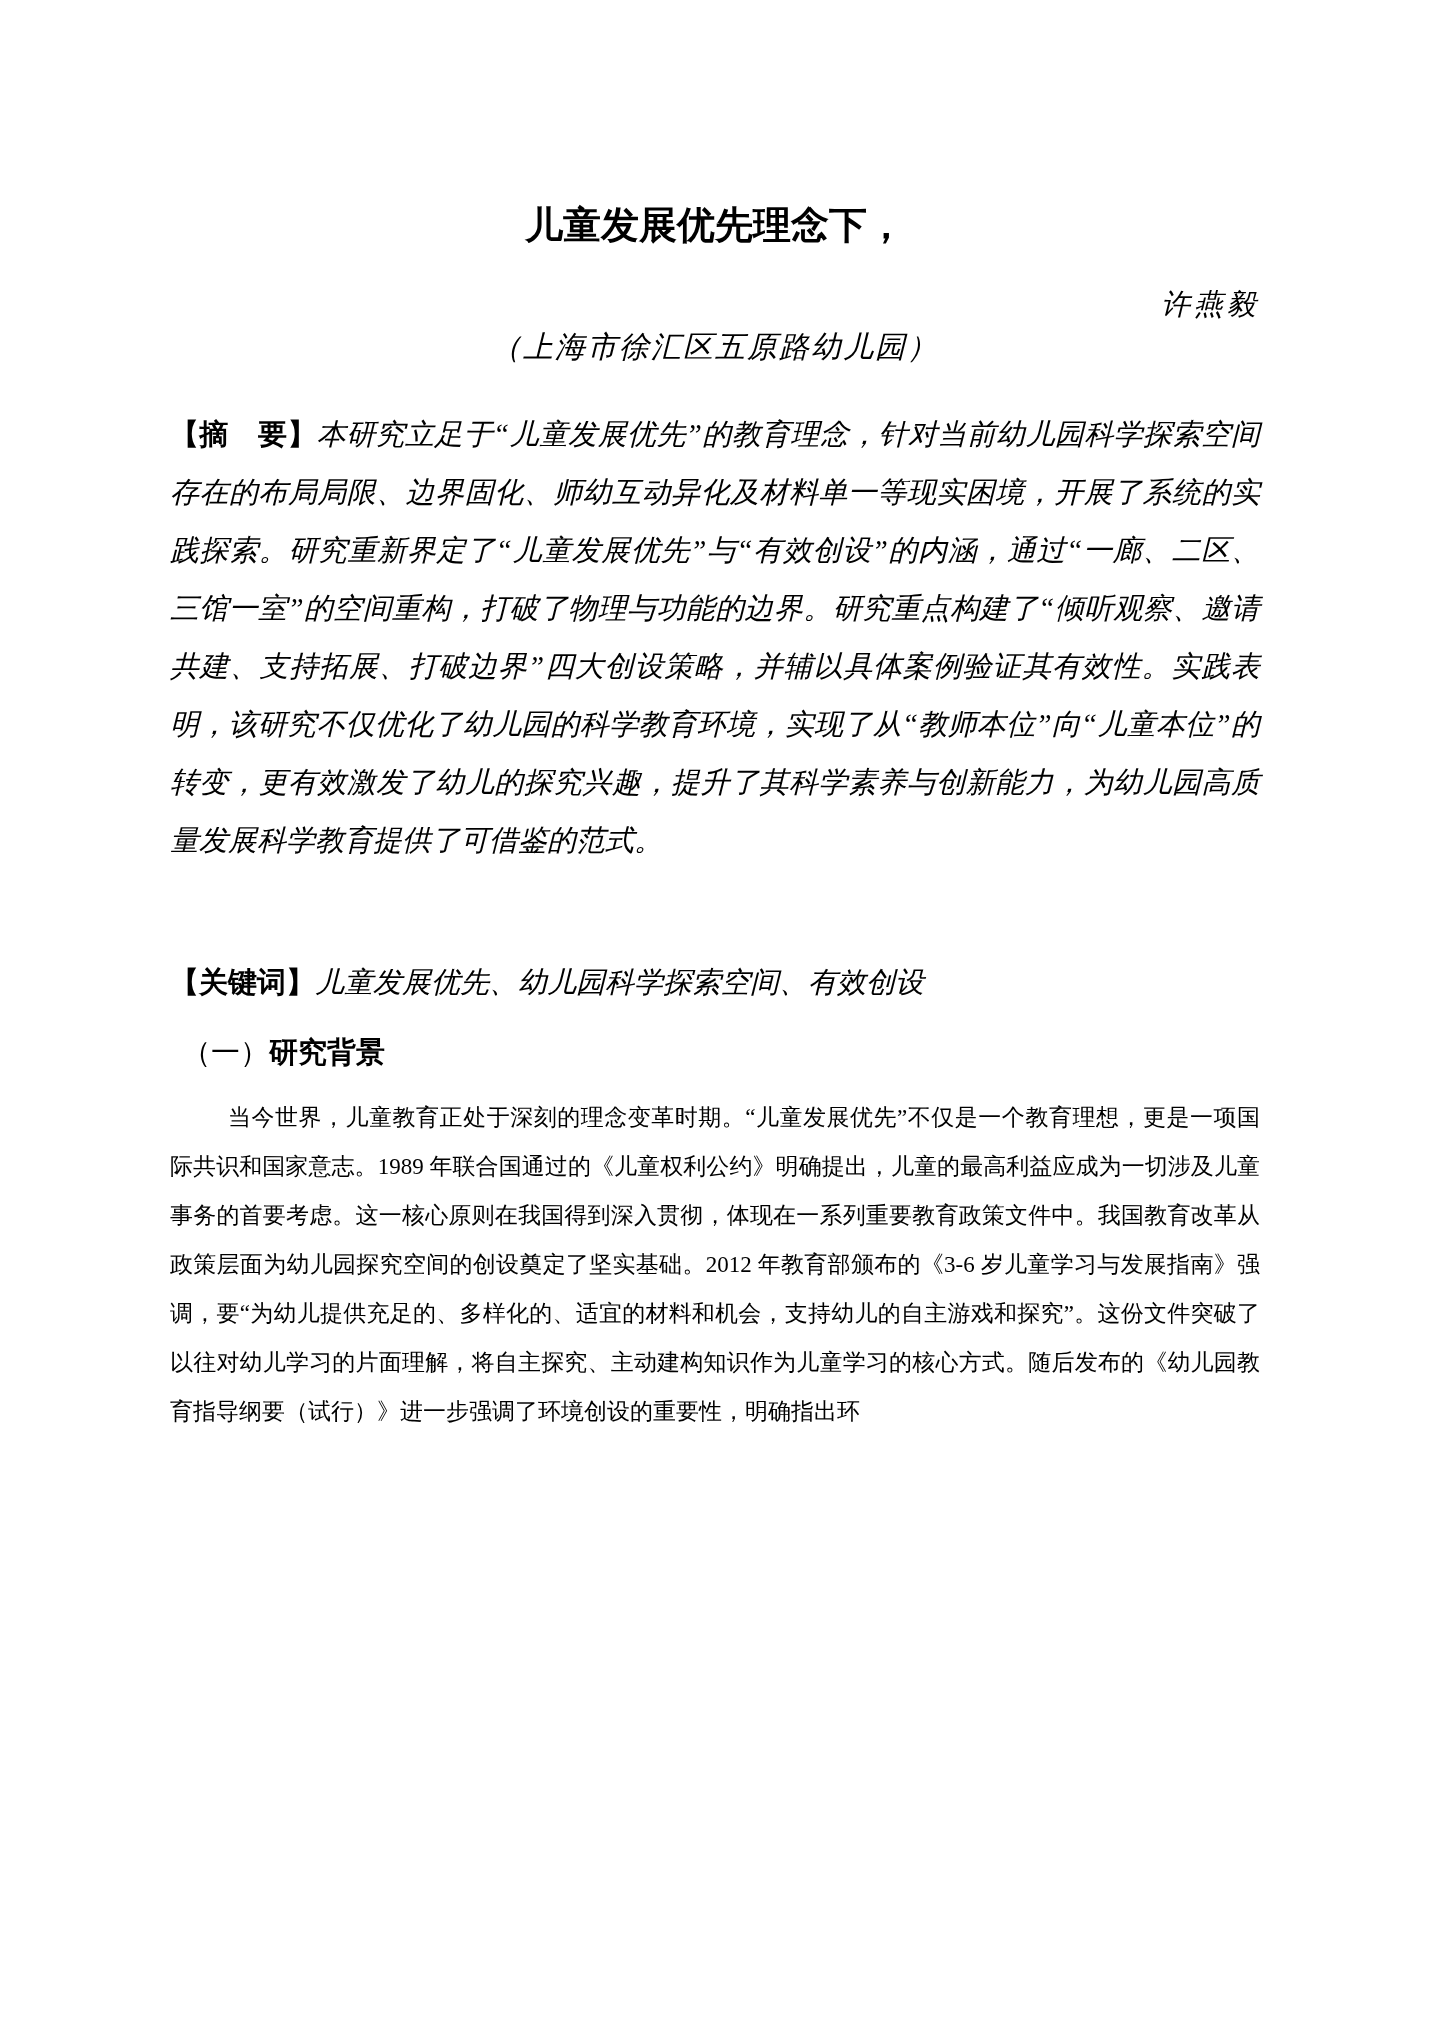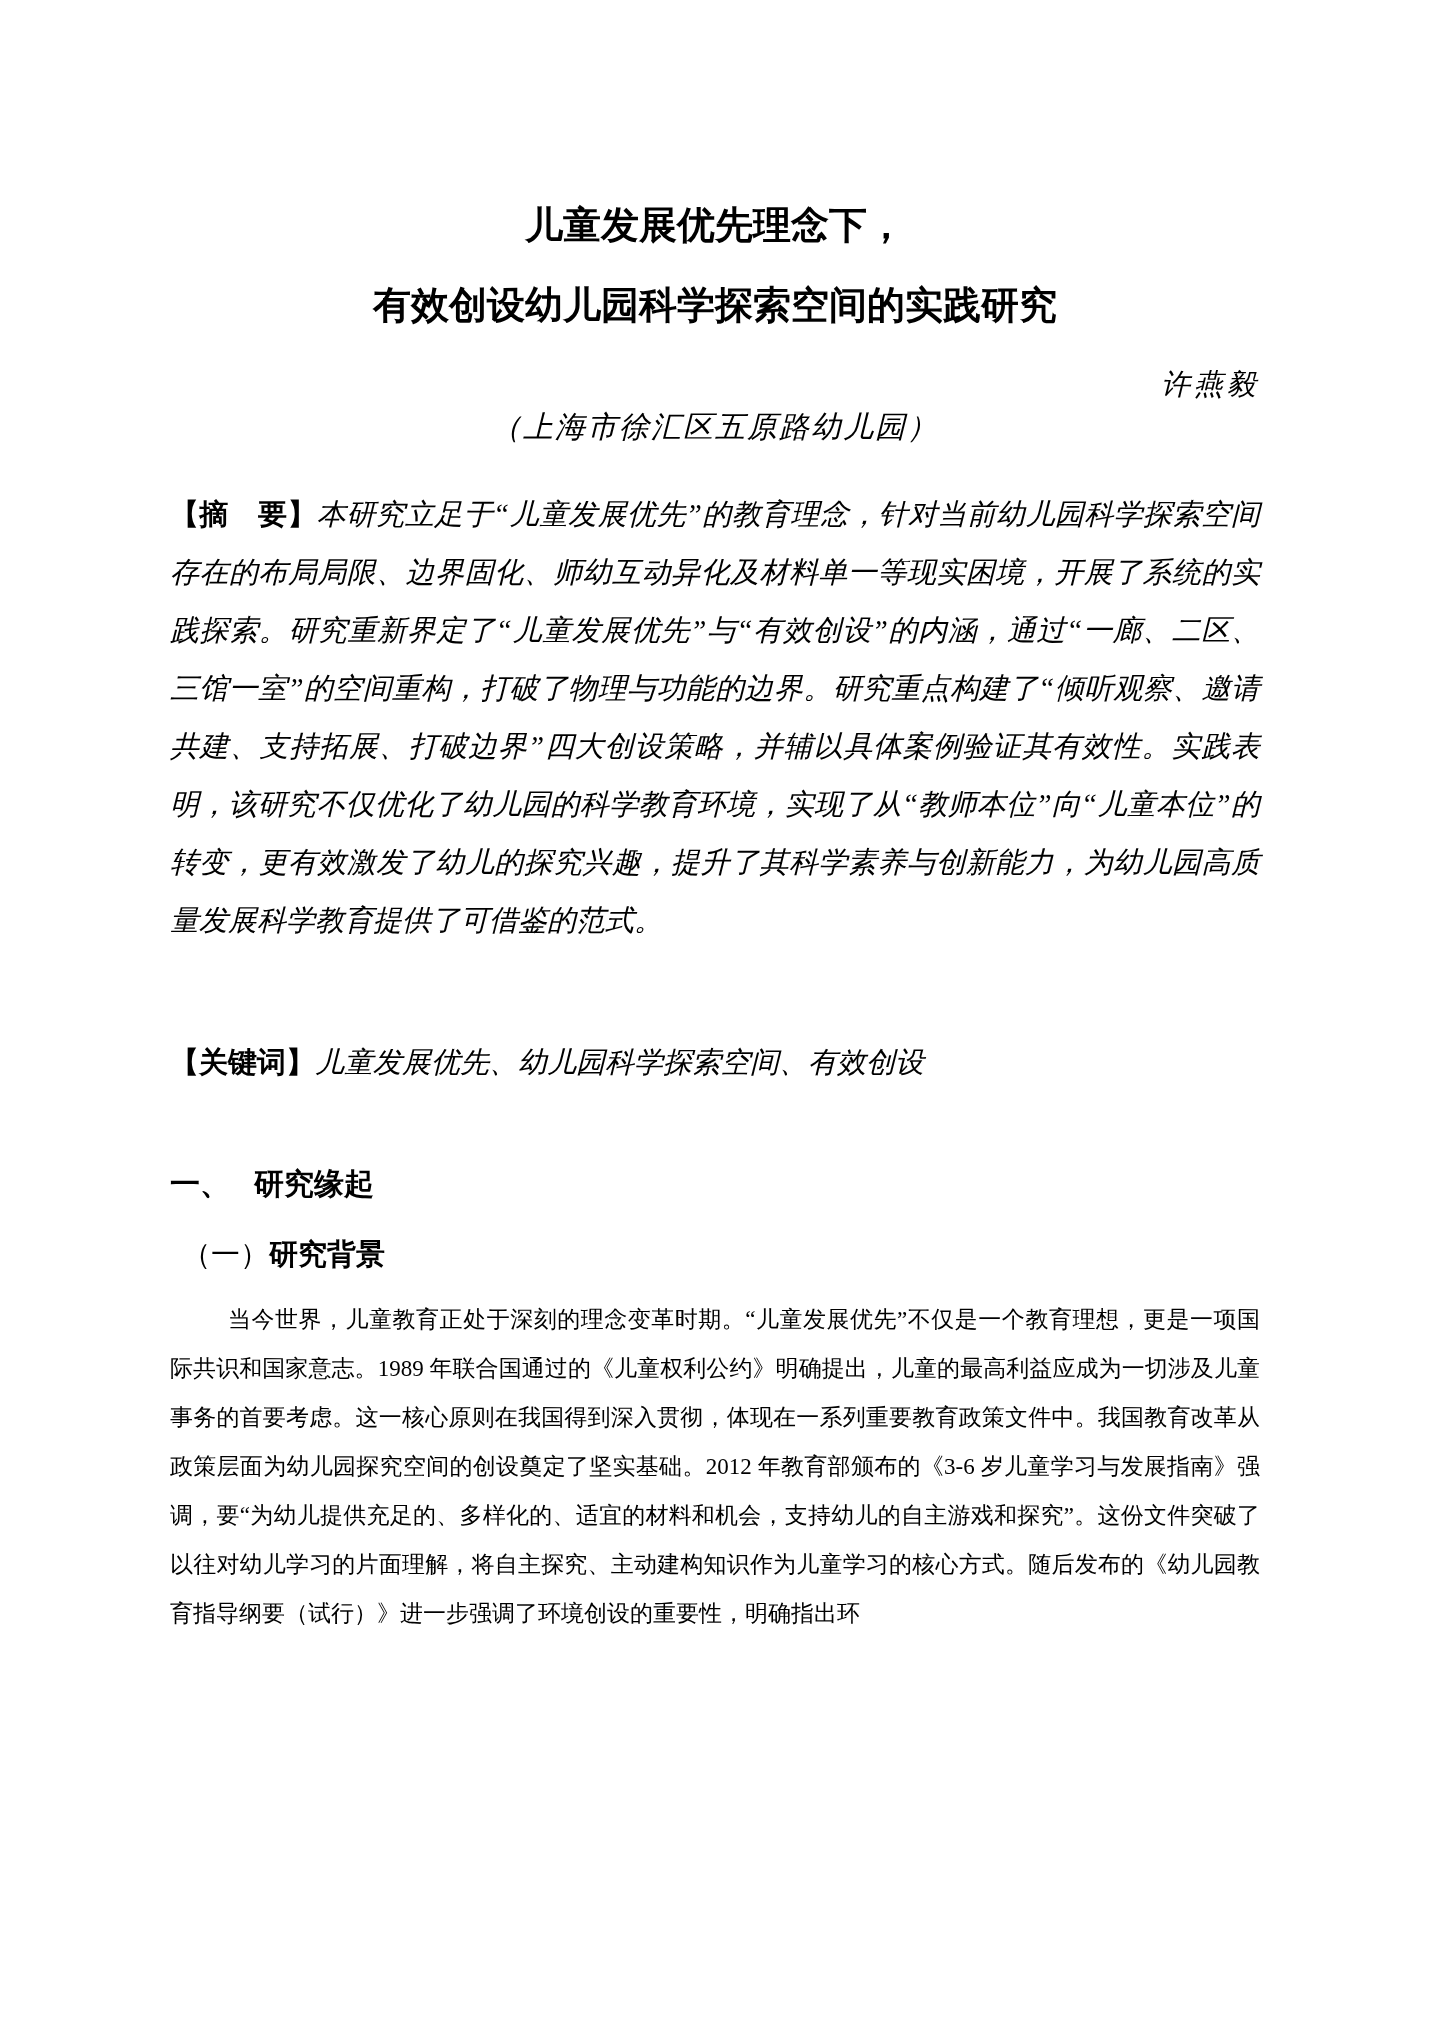--- a/index.html
+++ b/index.html
@@ -104,32 +104,30 @@
     line-height: 30px;
   }
 </style>
 </head>
 <body>
 
 <div class="page">
 
   <h1 class="doc-title">
     <div class="title-line">儿童发展优先理念下，</div>
-    <div class="title-line">有效创设幼儿园科学探索空间的实践研究</div>
   </h1>
 
   <div class="author kaiti">许燕毅</div>
 
   <div class="affiliation kaiti">（上海市徐汇区五原路幼儿园）</div>
 
   <p class="abstract"><span class="label">【摘　要】</span><span class="kaiti">本研究立足于“儿童发展优先”的教育理念，针对当前幼儿园科学探索空间存在的布局局限、边界固化、师幼互动异化及材料单一等现实困境，开展了系统的实践探索。研究重新界定了“儿童发展优先”与“有效创设”的内涵，通过“一廊、二区、三馆一室”的空间重构，打破了物理与功能的边界。研究重点构建了“倾听观察、邀请共建、支持拓展、打破边界”四大创设策略，并辅以具体案例验证其有效性。实践表明，该研究不仅优化了幼儿园的科学教育环境，实现了从“教师本位”向“儿童本位”的转变，更有效激发了幼儿的探究兴趣，提升了其科学素养与创新能力，为幼儿园高质量发展科学教育提供了可借鉴的范式。</span></p>
 
   <p class="keywords"><span class="label">【关键词】</span><span class="kaiti">儿童发展优先、幼儿园科学探索空间、有效创设</span></p>
 
-  <h2 class="section-heading"><span class="sec-num">一、</span><span>研究缘起</span></h2>
 
   <h3 class="subsection-heading"><span class="subsec-num">（一）</span><span class="subsec-title">研究背景</span></h3>
 
   <p class="body-paragraph">当今世界，儿童教育正处于深刻的理念变革时期。“儿童发展优先”不仅是一个教育理想，更是一项国际共识和国家意志。1989 年联合国通过的《儿童权利公约》明确提出，儿童的最高利益应成为一切涉及儿童事务的首要考虑。这一核心原则在我国得到深入贯彻，体现在一系列重要教育政策文件中。我国教育改革从政策层面为幼儿园探究空间的创设奠定了坚实基础。2012 年教育部颁布的《3-6 岁儿童学习与发展指南》强调，要“为幼儿提供充足的、多样化的、适宜的材料和机会，支持幼儿的自主游戏和探究”。这份文件突破了以往对幼儿学习的片面理解，将自主探究、主动建构知识作为儿童学习的核心方式。随后发布的《幼儿园教育指导纲要（试行）》进一步强调了环境创设的重要性，明确指出环</p>
 
   <div class="page-number">1</div>
 
 </div>
 
 </body></html>

